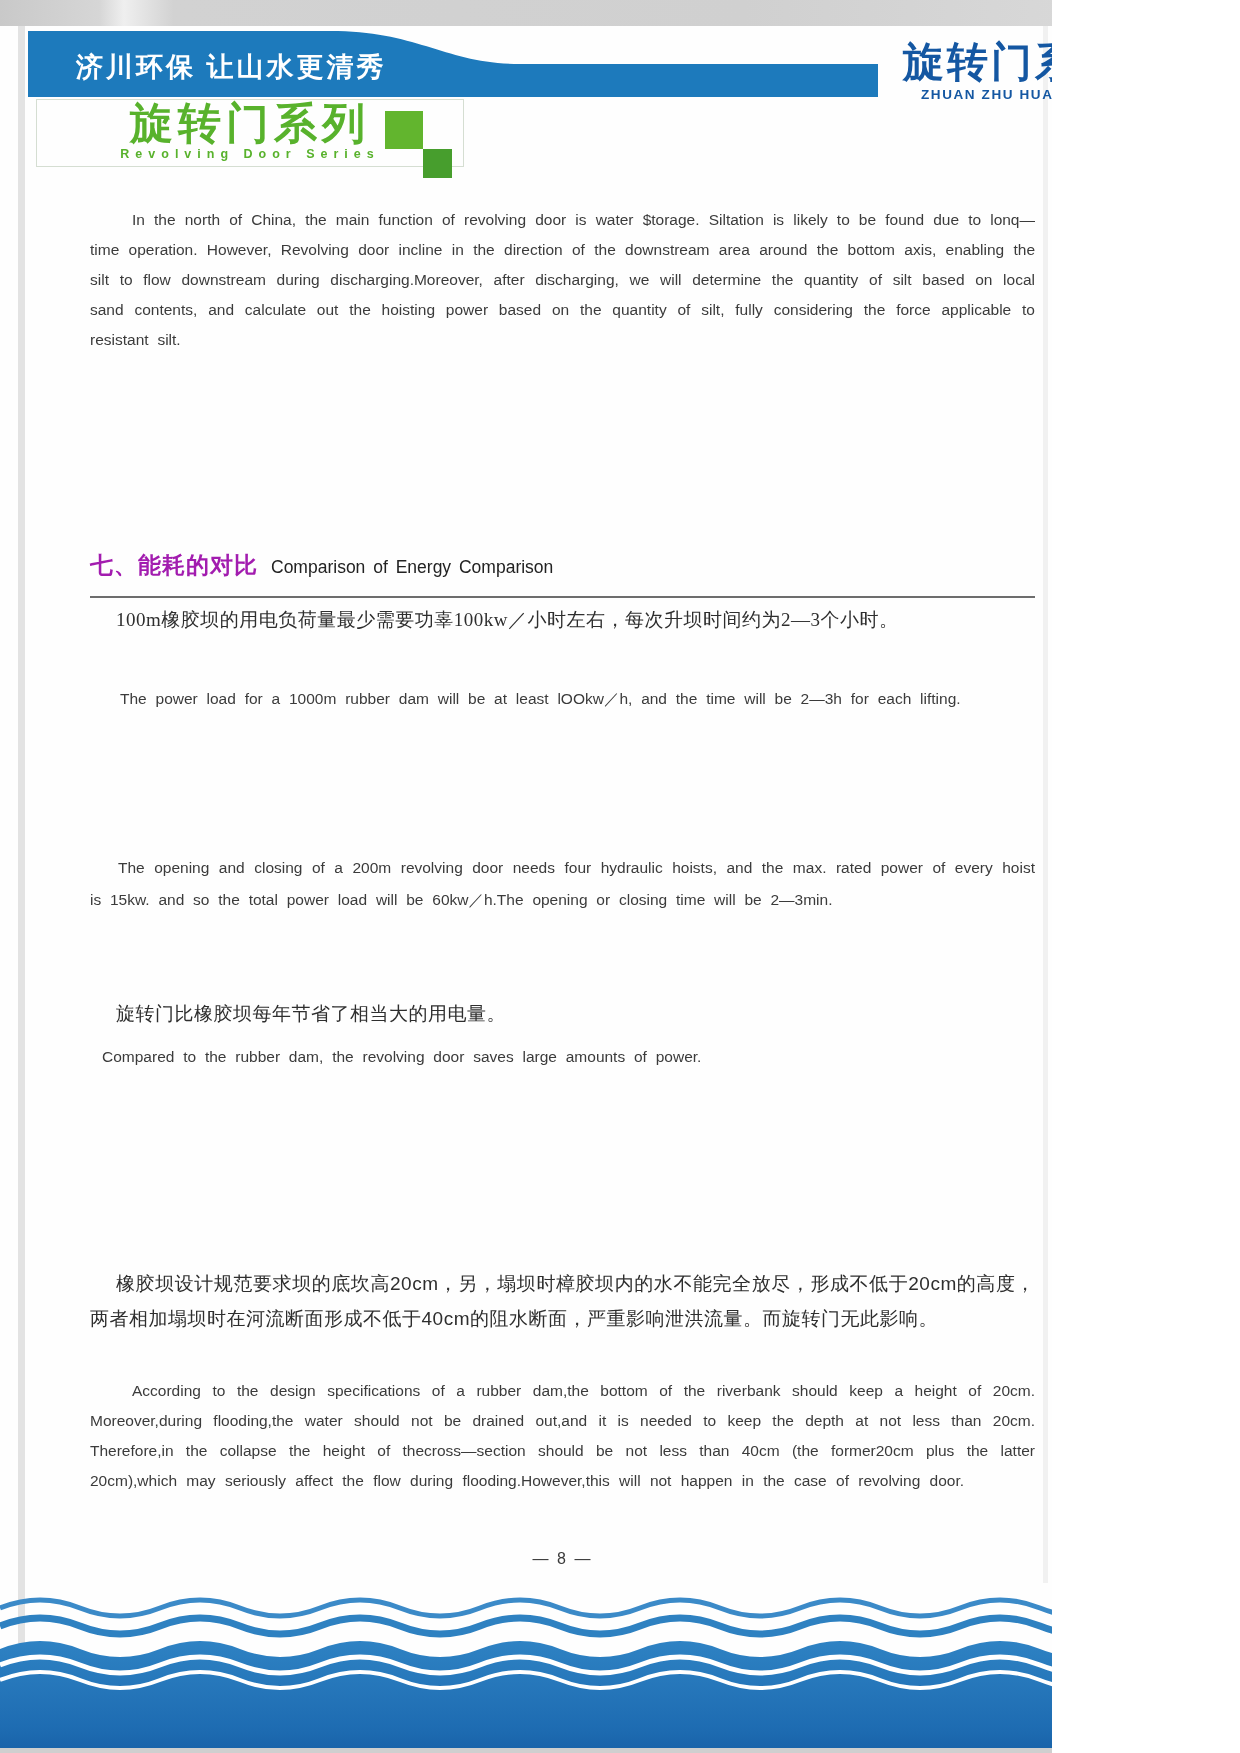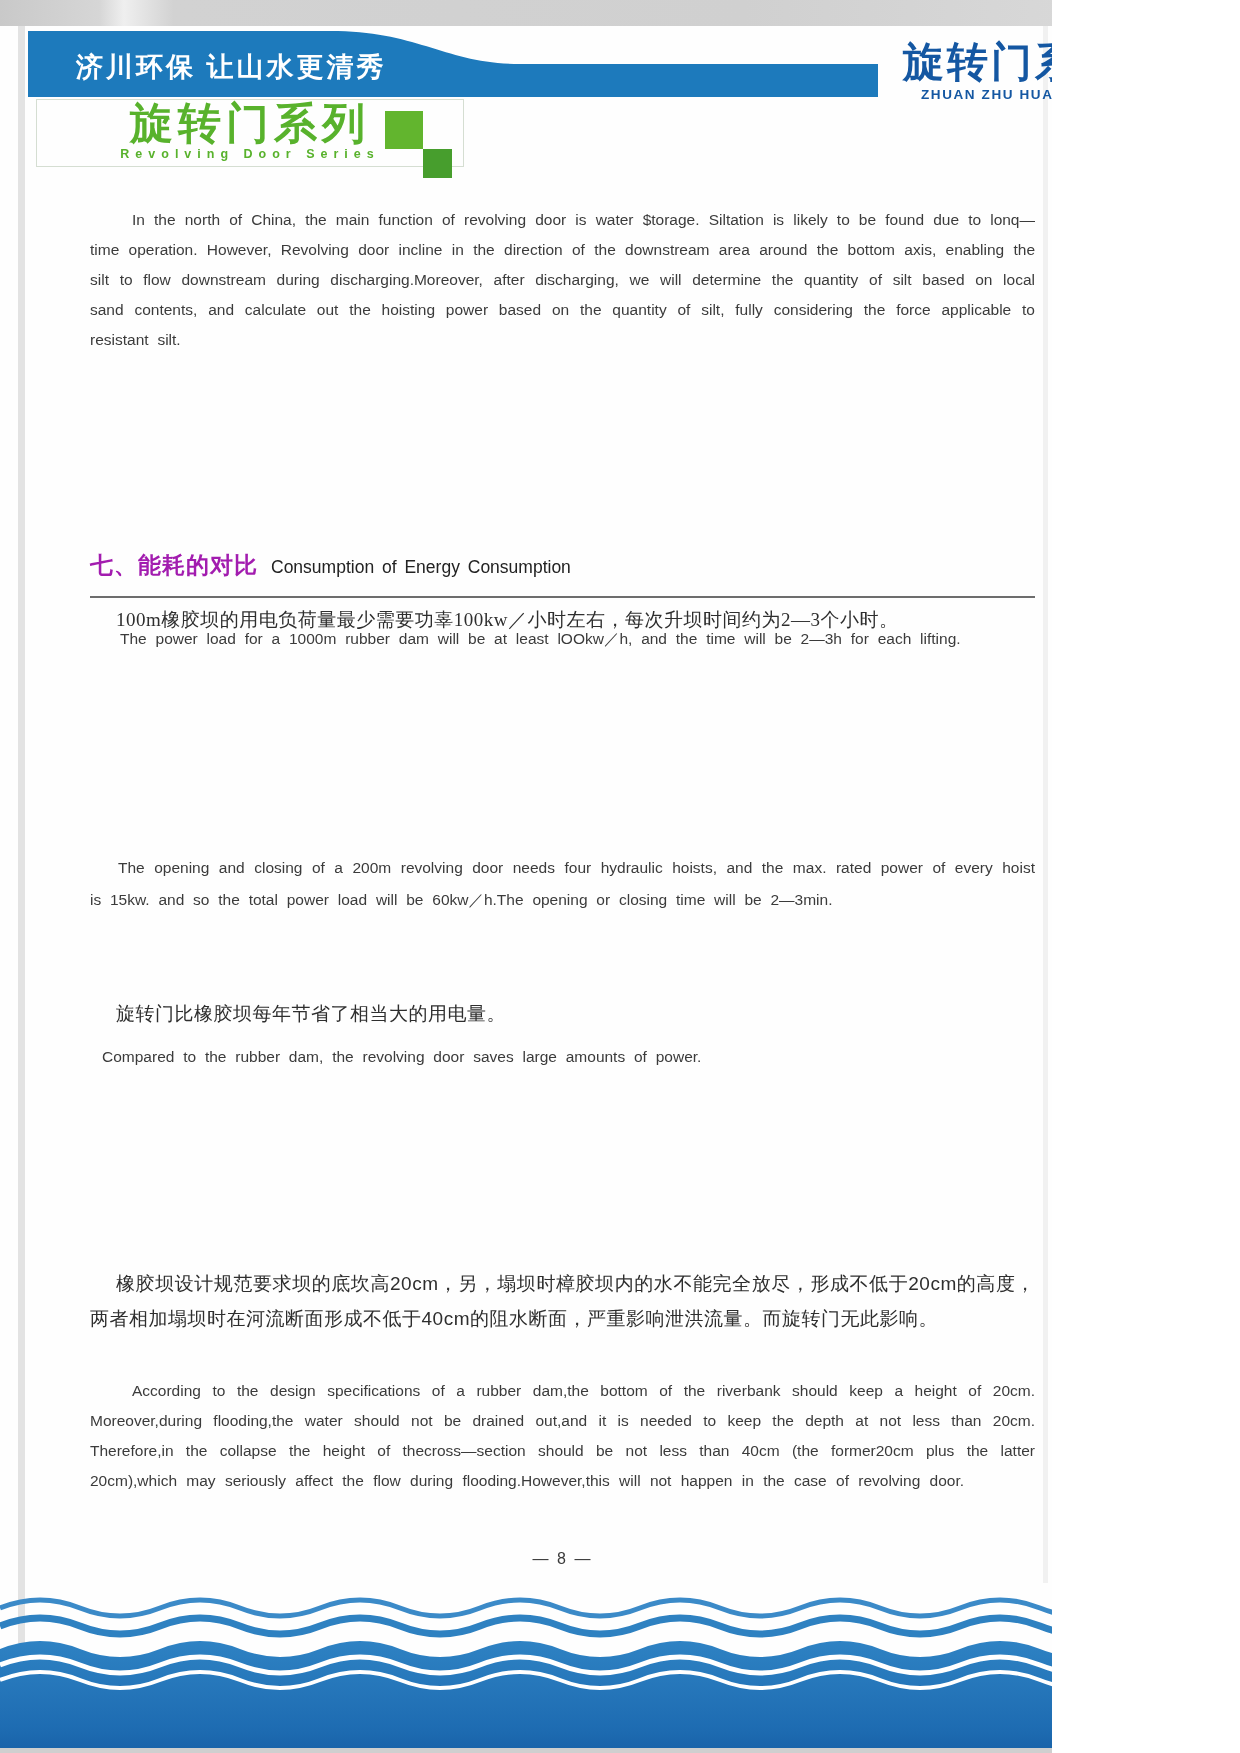--- a/index.html
+++ b/index.html
@@ -71,25 +71,25 @@
   <div class="series-box">
     <div class="series-title">旋转门系列</div>
     <div class="series-sub">Revolving Door Series</div>
   </div>
   <div class="sq sq1"></div>
   <div class="sq sq2"></div>
 
   <div class="blk en indent-lg" style="top:205px;">In the north of China, the main function of revolving door is water $torage. Siltation is likely to be found due to lonq—time operation. However, Revolving door incline in the direction of the downstream area around the bottom axis, enabling the silt to flow downstream during discharging.Moreover, after discharging, we will determine the quantity of silt based on local sand contents, and calculate out the hoisting power based on the quantity of silt, fully considering the force applicable to resistant silt.</div>
 
   <div class="blk heading" style="top:550px;">
-    <span class="hzh">七、能耗的对比</span><span class="hen">Consumption of Energy Consumption</span>
+    <span class="hzh">七、能耗的对比</span><span class="hen">Comparison of Energy Comparison</span>
   </div>
 
   <div class="blk zh indent-md" style="top:602px;font-family:Liberation Serif, serif;">100m橡胶坝的用电负荷量最少需要功辜100kw／小时左右，每次升坝时间约为2—3个小时。</div>
-  <div class="blk en" style="top:624px;text-indent:30px;">The power load for a 1000m rubber dam will be at least lOOkw／h, and the time will be 2—3h for each lifting.</div>
+  <div class="blk en" style="top:684px;text-indent:30px;">The power load for a 1000m rubber dam will be at least lOOkw／h, and the time will be 2—3h for each lifting.</div>
 
   <div class="blk en" style="top:852px;text-indent:28px;line-height:32px;">The opening and closing of a 200m revolving door needs four hydraulic hoists, and the max. rated power of every hoist is 15kw. and so the total power load will be 60kw／h.The opening or closing time will be 2—3min.</div>
 
   <div class="blk zh indent-md" style="top:996px;">旋转门比橡胶坝每年节省了相当大的用电量。</div>
   <div class="blk en" style="top:1042px;text-indent:12px;">Compared to the rubber dam, the revolving door saves large amounts of power.</div>
 
 
   <div class="blk zh indent-md" style="top:1266px;">橡胶坝设计规范要求坝的底坎高20cm，另，塌坝时樟胶坝内的水不能完全放尽，形成不低于20cm的高度，两者相加塌坝时在河流断面形成不低于40cm的阻水断面，严重影响泄洪流量。而旋转门无此影响。</div>
   <div class="blk en indent-lg" style="top:1376px;word-spacing:5px;">According to the design specifications of a rubber dam,the bottom of the riverbank should keep a height of 20cm. Moreover,during flooding,the water should not be drained out,and it is needed to keep the depth at not less than 20cm. Therefore,in the collapse the height of thecross—section should be not less than 40cm (the former20cm plus the latter 20cm),which may seriously affect the flow during flooding.However,this will not happen in the case of revolving door.</div>
 

